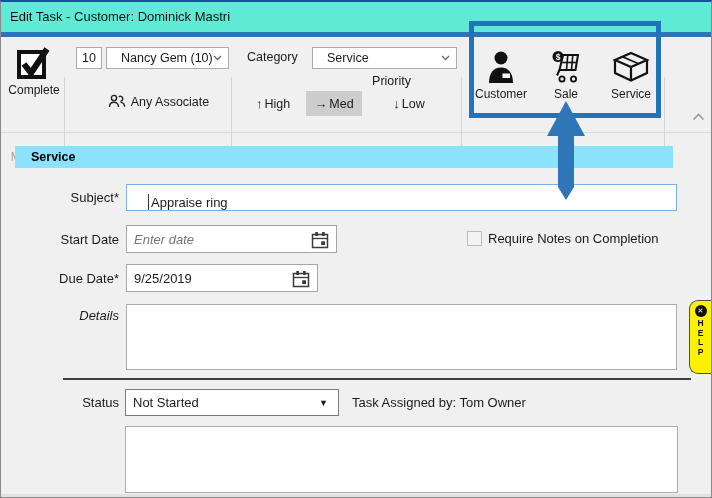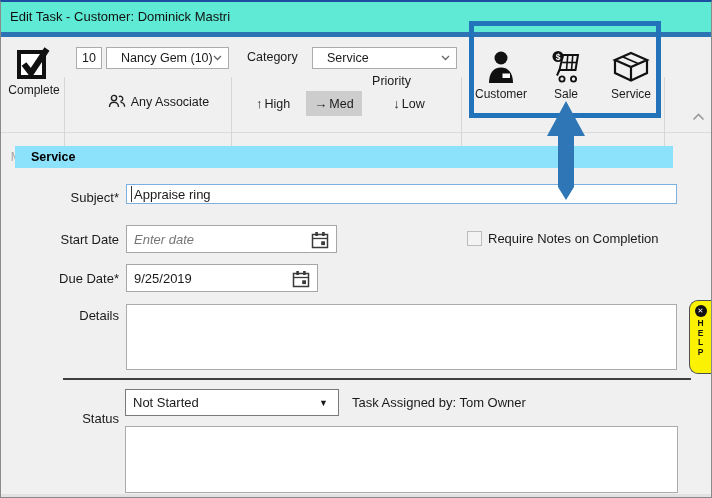--- a/index.html
+++ b/index.html
@@ -177,21 +177,21 @@
     <svg width="50" height="104" viewBox="0 0 50 104">
       <path d="M25 2 L6 37 L17 37 L17 88 L25 101 L33 88 L33 37 L44 37 Z" fill="#2e76b6"></path>
     </svg>
   </div>
 
   <div class="abs sectionbar">
     <span class="s">Service</span>
   </div>
 
   <div class="abs formlbl" style="top:188px;">Subject*</div>
-  <div class="abs inp" style="left:125px; top:182px; width:551px; height:20px; border-color:#7cb0e2; padding-left:4px;">
+  <div class="abs inp" style="left:125px; top:182px; width:551px; height:27px; border-color:#7cb0e2; padding-left:21px;align-items:flex-end;">
     <span style="display:inline-block; width:1px; height:16px; background:#333; margin-right:2px;"></span>
     <span>Appraise ring</span>
   </div>
 
   <div class="abs formlbl" style="top:230px;">Start Date</div>
   <div class="abs inp" style="left:125px; top:223px; width:211px; height:28px;">
     <span class="placeholder">Enter date</span>
     <span style="position:absolute; right:7px; top:5px;">
       <svg width="18" height="18" viewBox="0 0 18 18">
         <rect x="1.5" y="3.5" width="15" height="13" fill="none" stroke="#3a3a3a" stroke-width="1.5"></rect>
@@ -213,26 +213,26 @@
       <svg width="18" height="18" viewBox="0 0 18 18">
         <rect x="1.5" y="3.5" width="15" height="13" fill="none" stroke="#3a3a3a" stroke-width="1.5"></rect>
         <rect x="4.3" y="1" width="2.6" height="4" fill="#3a3a3a"></rect>
         <rect x="11.1" y="1" width="2.6" height="4" fill="#3a3a3a"></rect>
         <line x1="1.5" y1="7.5" x2="16.5" y2="7.5" stroke="#3a3a3a" stroke-width="1.3"></line>
         <rect x="10.2" y="10.3" width="3.8" height="3.8" fill="#3a3a3a"></rect>
       </svg>
     </span>
   </div>
 
-  <div class="abs formlbl" style="top:306px;">Details</div>
+  <div class="abs formlbl" style="top:306px;font-style:italic;">Details</div>
   <textarea class="ta" style="left: 125px; top: 302px; width: 551px; height: 66px;"></textarea>
 
   <div class="abs divider"></div>
 
-  <div class="abs formlbl" style="top:393px;margin-top:16px;">Status</div>
+  <div class="abs formlbl" style="top:393px;">Status</div>
   <div class="abs inp" style="left:124px; top:387px; width:214px; height:27px; border-color:#7a7a7a;">
     <span>Not Started</span>
     <span style="margin-left:auto; margin-right:10px; font-size:9px; color:#1a1a1a;">▼</span>
   </div>
   <div class="abs" style="left:351px; top:393px; font-size:13px; color:#1a1a1a;">Task Assigned by: Tom Owner</div>
 
   <textarea class="ta" style="left: 124px; top: 424px; width: 553px; height: 67px;"></textarea>
 
   <div class="abs bottomstrip"></div>
 

